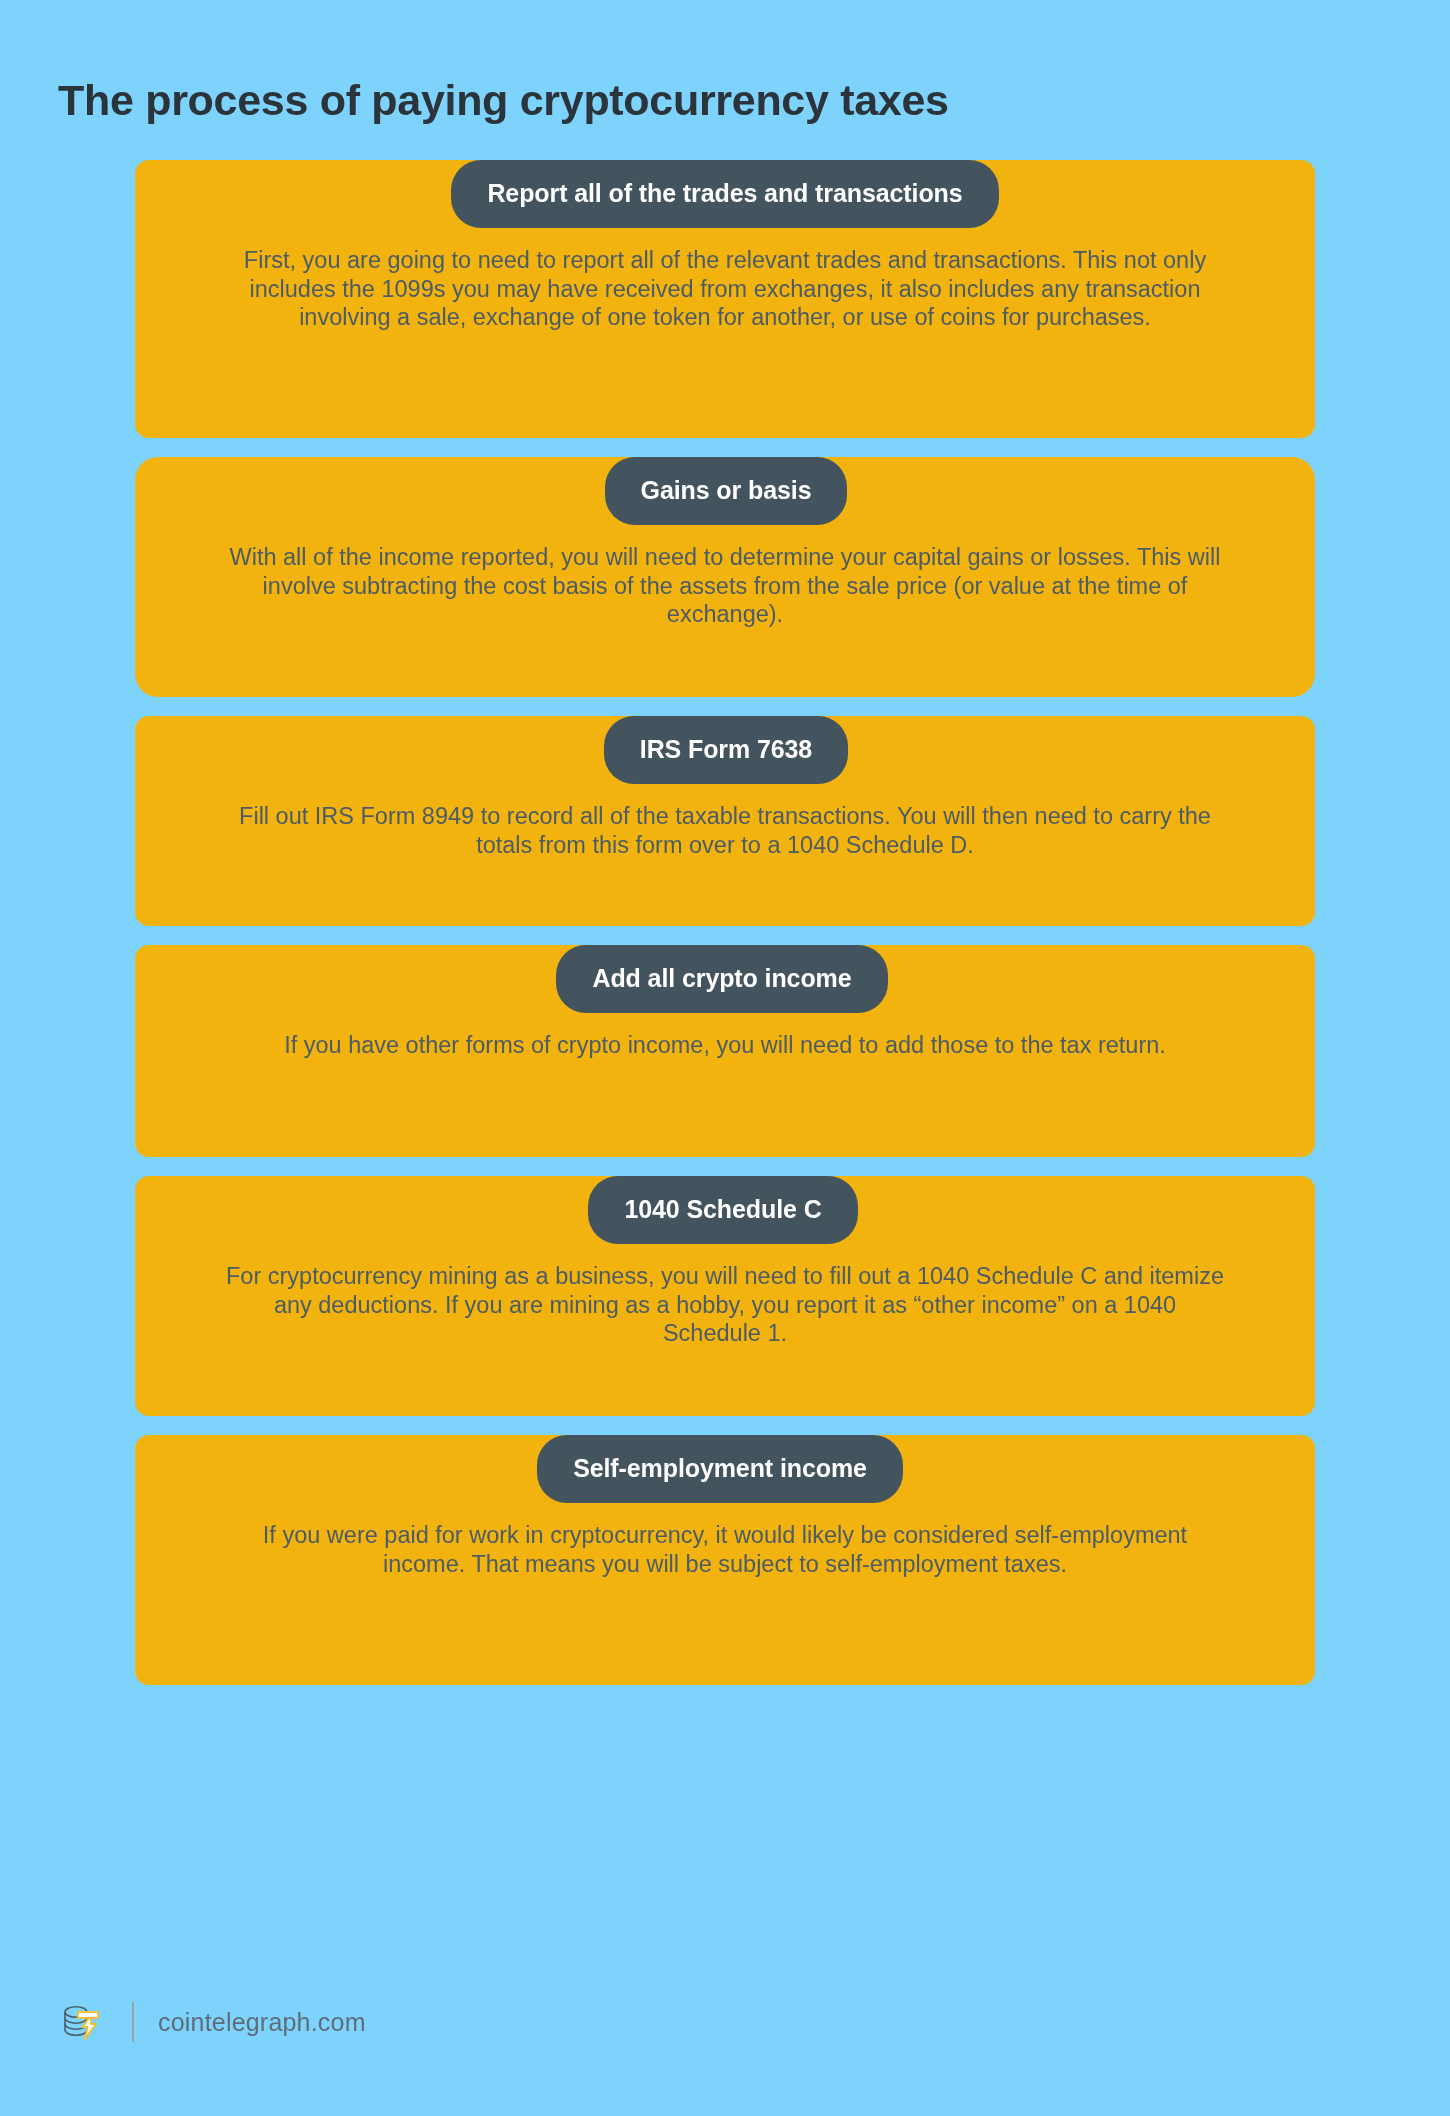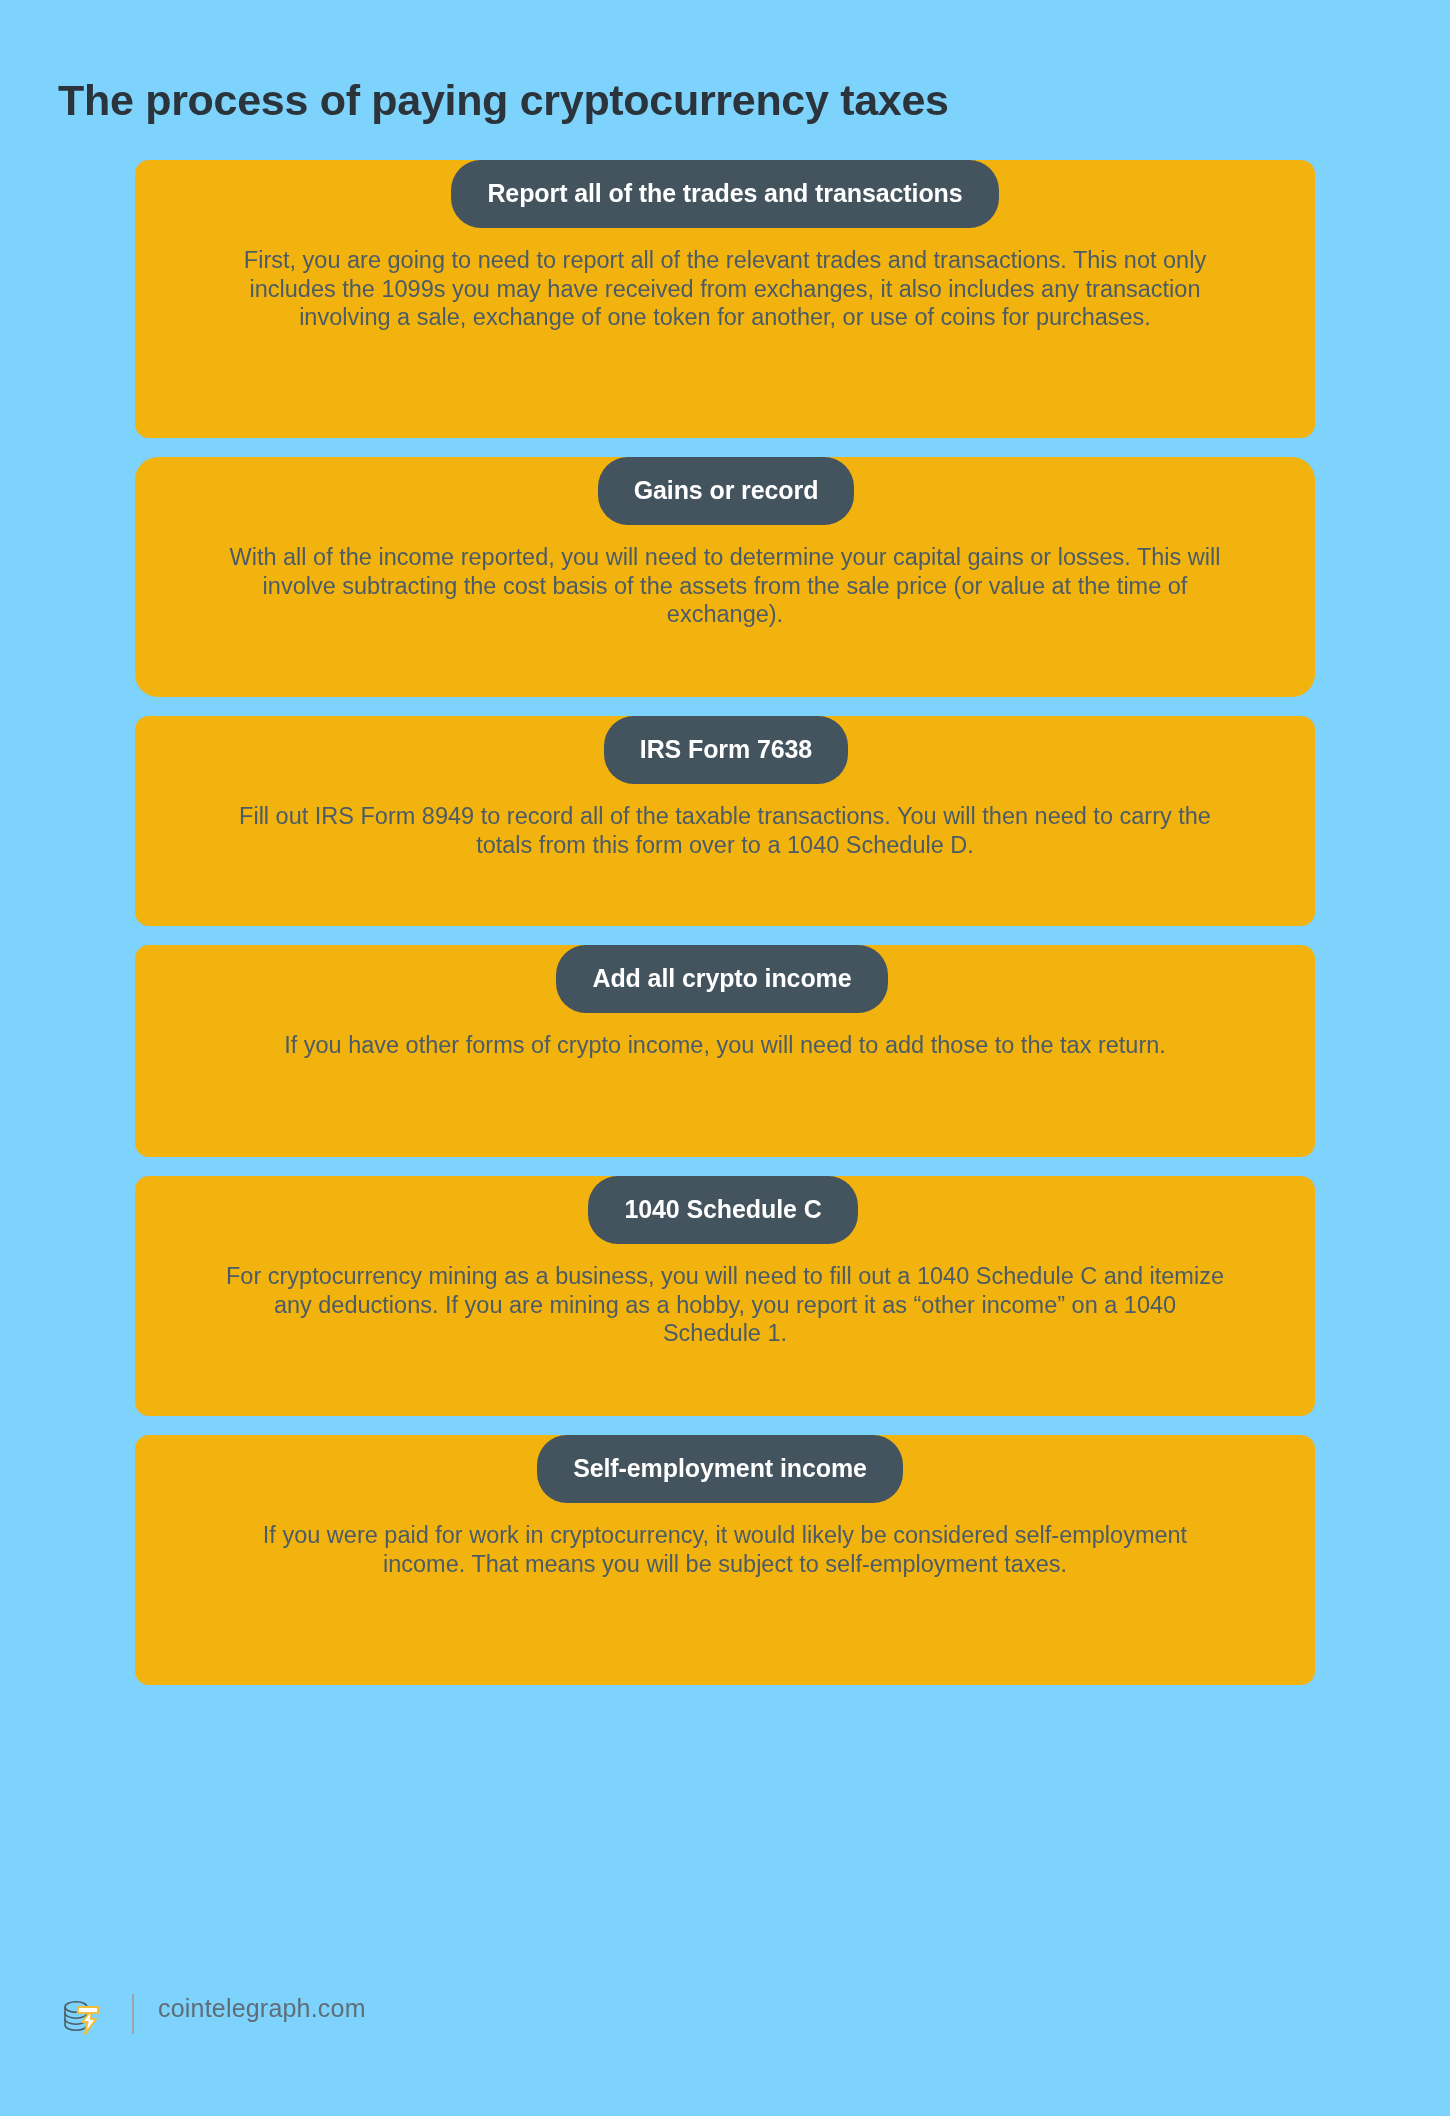--- a/index.html
+++ b/index.html
@@ -113,21 +113,21 @@
   .off-2  { transform: translateX(-2px); }
   .off-3  { transform: translateX(-3px); }
   .off-4  { transform: translateX(-5px); }
 
   
   .footer {
     position: absolute;
     left: 58px;
     bottom: 66px;
     display: flex;
-    align-items: flex-start;
+    align-items: center;
     height: 56px;
   }
   .logo-mark {
     width: 46px;
     height: 46px;
     flex: 0 0 46px;
     display: block;
   }
   .footer-divider {
     width: 2px;
@@ -155,21 +155,21 @@
       <div class="pill-row">
         <div class="pill off-0">Report all of the trades and transactions</div>
       </div>
       <div class="card h1">
         <div class="card-body">First, you are going to need to report all of the relevant trades and transactions. This not only includes the 1099s you may have received from exchanges, it also includes any transaction involving a sale, exchange of one token for another, or use of coins for purchases.</div>
       </div>
     </div>
 
     <div class="step">
       <div class="pill-row">
-        <div class="pill off-1">Gains or record</div>
+        <div class="pill off-1">Gains or basis</div>
       </div>
       <div class="card h2">
         <div class="card-body">With all of the income reported, you will need to determine your capital gains or losses. This will involve subtracting the cost basis of the assets from the sale price (or value at the time of exchange).</div>
       </div>
     </div>
 
     <div class="step">
       <div class="pill-row">
         <div class="pill off-1">IRS Form 7638</div>
       </div>

